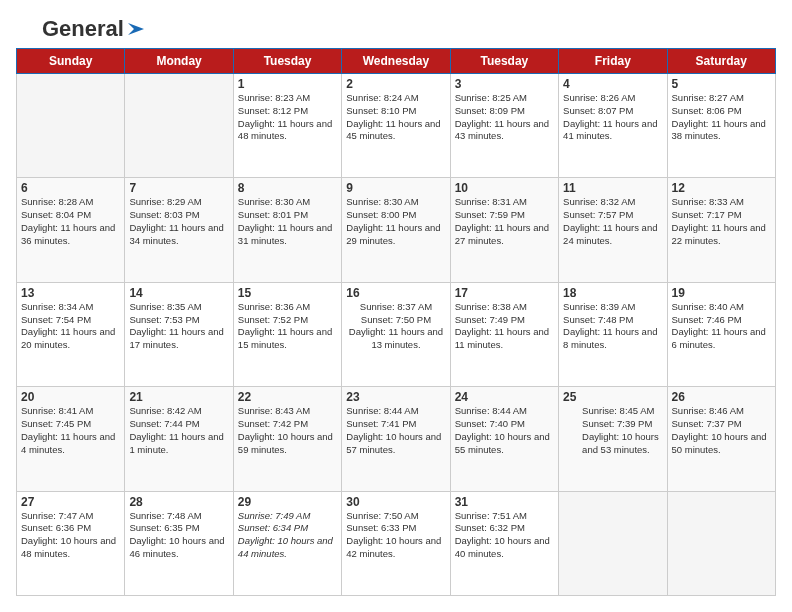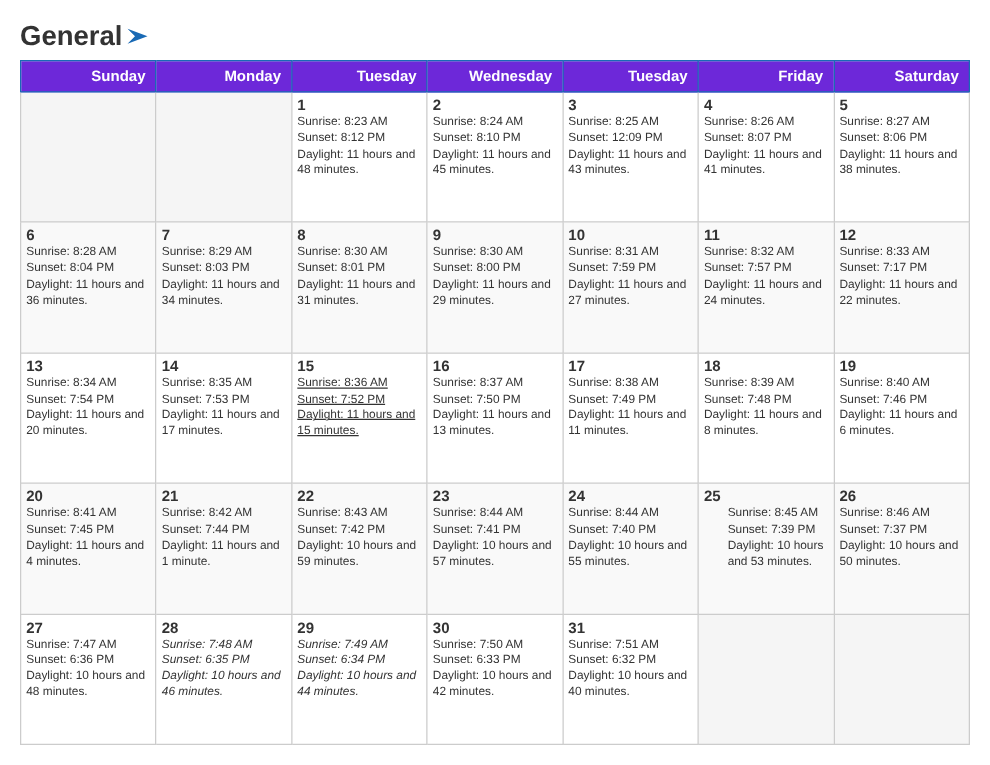--- a/index.html
+++ b/index.html
@@ -20,46 +20,47 @@
     .header {
       display: flex;
       justify-content: space-between;
       align-items: flex-start;
       margin-bottom: 10px;
     }
     .logo {
       display: flex;
       flex-direction: column;
       align-items: flex-start;
+      margin-left: 26px;
     }
     .title-block {
       text-align: right;
     }
     .month-title {
       font-size: 32px;
       font-weight: normal;
       color: #222;
     }
     .location {
       font-size: 14px;
       color: #444;
     }
     .calendar {
       flex: 1;
       border-collapse: collapse;
       width: 100%;
       table-layout: fixed;
     }
     .calendar th {
-      background: #6d28d9;
+      background: #b91c1c;
       color: #fff;
       font-size: 12px;
       font-weight: bold;
       padding: 5px 8px;
-      text-align: right;
+      text-align: center;
       border: 1px solid #1a6ab5;
     }
     .calendar td {
       border: 1px solid #ccc;
       vertical-align: top;
       padding: 3px 4px;
       font-size: 10px;
       color: #333;
       height: 80px;
     }
@@ -125,21 +126,21 @@
           </td>
           <td>
             <span class="day-num">2</span>
             <div class="day-info" style="white-space: pre-line;">Sunrise: 8:24 AM
 Sunset: 8:10 PM
 Daylight: 11 hours and 45 minutes.</div>
           </td>
           <td>
             <span class="day-num">3</span>
             <div class="day-info" style="white-space: pre-line;">Sunrise: 8:25 AM
-Sunset: 12:09 PM
+Sunset: 8:09 PM
 Daylight: 11 hours and 43 minutes.</div>
           </td>
           <td>
             <span class="day-num">4</span>
             <div class="day-info" style="white-space: pre-line;">Sunrise: 8:26 AM
 Sunset: 8:07 PM
 Daylight: 11 hours and 41 minutes.</div>
           </td>
           <td>
             <span class="day-num">5</span>
@@ -200,27 +201,27 @@
 Daylight: 11 hours and 20 minutes.</div>
           </td>
           <td>
             <span class="day-num">14</span>
             <div class="day-info" style="white-space: pre-line;">Sunrise: 8:35 AM
 Sunset: 7:53 PM
 Daylight: 11 hours and 17 minutes.</div>
           </td>
           <td>
             <span class="day-num">15</span>
-            <div class="day-info" style="white-space: pre-line; text-decoration: underline;">Sunrise: 8:36 AM
+            <div class="day-info" style="white-space: pre-line;">Sunrise: 8:36 AM
 Sunset: 7:52 PM
 Daylight: 11 hours and 15 minutes.</div>
           </td>
           <td>
             <span class="day-num">16</span>
-            <div class="day-info" style="white-space: pre-line;">Sunrise: 8:37 AM
+            <div class="day-info" style="white-space: pre-line; text-align: center;">Sunrise: 8:37 AM
 Sunset: 7:50 PM
 Daylight: 11 hours and 13 minutes.</div>
           </td>
           <td>
             <span class="day-num">17</span>
             <div class="day-info" style="white-space: pre-line;">Sunrise: 8:38 AM
 Sunset: 7:49 PM
 Daylight: 11 hours and 11 minutes.</div>
           </td>
           <td>
@@ -282,21 +283,21 @@
         </tr>
         <tr>
           <td>
             <span class="day-num">27</span>
             <div class="day-info" style="white-space: pre-line;">Sunrise: 7:47 AM
 Sunset: 6:36 PM
 Daylight: 10 hours and 48 minutes.</div>
           </td>
           <td>
             <span class="day-num">28</span>
-            <div class="day-info" style="white-space: pre-line; font-style: italic;">Sunrise: 7:48 AM
+            <div class="day-info" style="white-space: pre-line;">Sunrise: 7:48 AM
 Sunset: 6:35 PM
 Daylight: 10 hours and 46 minutes.</div>
           </td>
           <td>
             <span class="day-num">29</span>
             <div class="day-info" style="white-space: pre-line; font-style: italic;">Sunrise: 7:49 AM
 Sunset: 6:34 PM
 Daylight: 10 hours and 44 minutes.</div>
           </td>
           <td>

